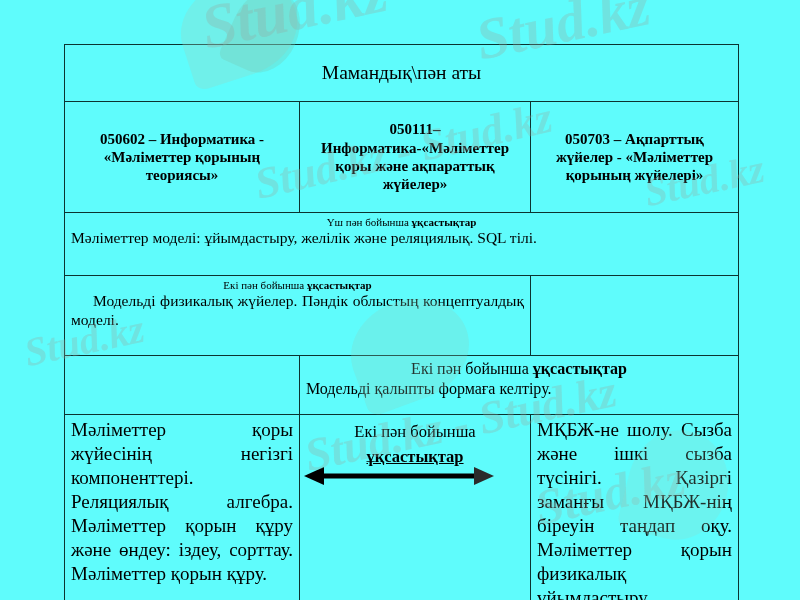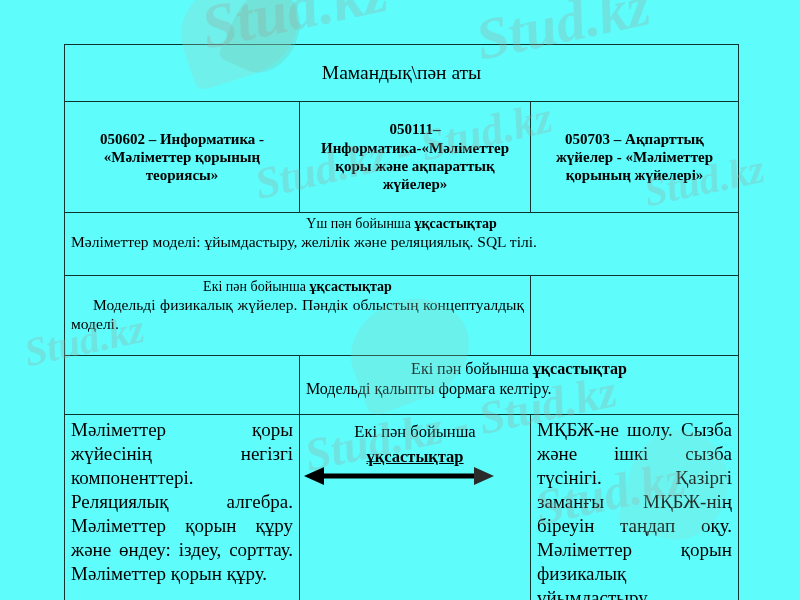--- a/index.html
+++ b/index.html
@@ -75,21 +75,21 @@
     text-align: center;
     font-weight: bold;
     font-size: 15px;
     line-height: 1.22;
     vertical-align: middle !important;
     padding: 5px 7px !important;
   }
 
   .lead {
     text-align: center;
-    font-size: 14px;
+    font-size: 11px;
     line-height: 1.2;
     margin: 0;
   }
   .lead b { font-weight: bold; }
 
   .body-txt {
     text-align: justify;
     text-align-last: left;
     font-size: 15.5px;
     line-height: 1.22;

